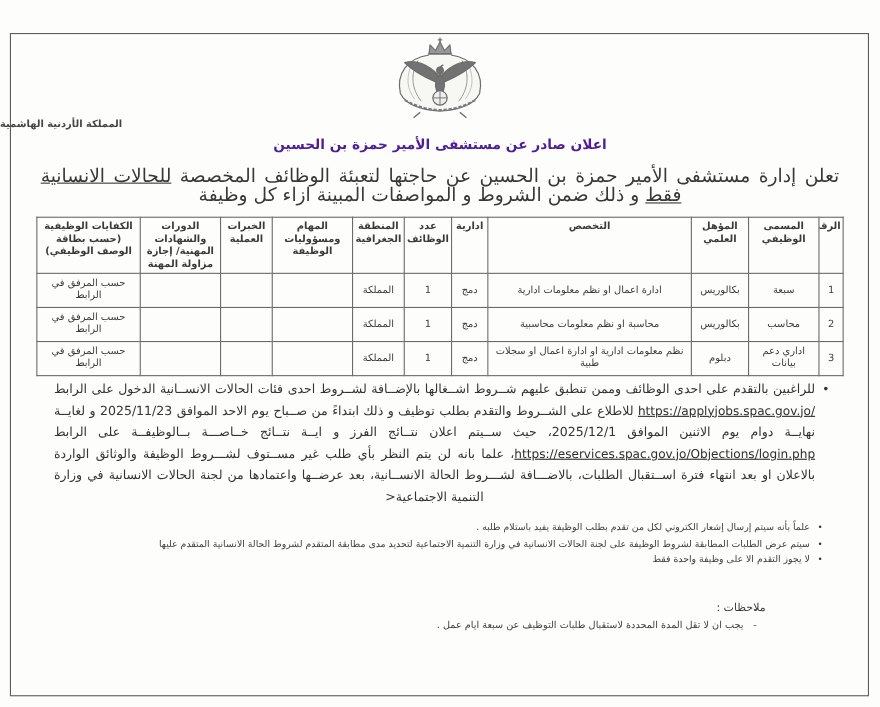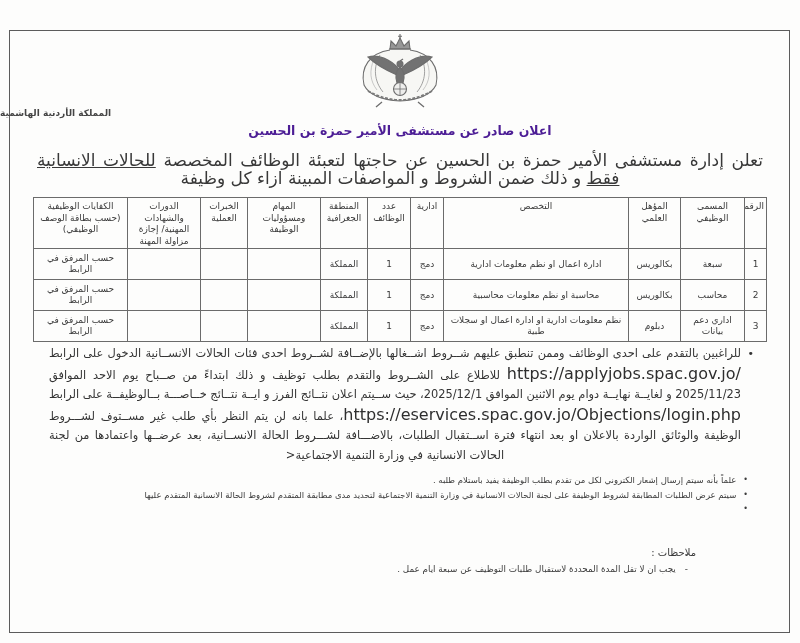--- a/index.html
+++ b/index.html
@@ -38,36 +38,36 @@
 
   table.jobs{
     position:absolute; top:197px; right:33px; width:733px;
     border-collapse:collapse; table-layout:fixed; direction:rtl;
   }
   table.jobs th, table.jobs td{
     border:1px solid #6b6b6b; text-align:center; color:#3a3a3a;
     padding:1px 2px; overflow:hidden;
   }
   table.jobs th{
-    font-size:9px; font-weight:400; line-height:11.5px;
+    font-size:9px; font-weight:700; line-height:11.5px;
     vertical-align:top; padding-top:3px; height:49px;
   }
   table.jobs td{
     font-size:9px; line-height:11px; vertical-align:middle; height:31px;
   }
 
   .main-bullet-dot{ position:absolute; top:347px; right:46px; font-size:11px; color:#333; }
   .main-para{
     position:absolute; top:344px; right:59px; width:692px;
     font-size:11.4px; line-height:19.6px; color:#343434;
     text-align:justify; text-align-last:center;
   }
   .url{
-    direction:ltr; unicode-bidi:embed; 
-    color:#2e2e2e; font-size:16px; cursor:pointer;
+    direction:ltr; unicode-bidi:embed; text-decoration:underline;
+    color:#2e2e2e; font-size:11px; cursor:pointer;
   }
 
   .sub-bullets{ position:absolute; top:473px; right:52px; width:700px; }
   .sub-item{
     display:flex; flex-direction:row; gap:7px; align-items:flex-start;
     font-size:8.5px; line-height:14.5px; color:#3c3c3c;
   }
   .sub-item .dot{ font-size:8px; line-height:14.5px; }
 
   .notes-title{ position:absolute; top:523px; right:104px; font-size:10px; color:#3a3a3a;margin-top:24px; }
@@ -190,20 +190,21 @@
   <div class="sub-item">
     <span class="dot">•</span>
     <span>علماً بأنه سيتم إرسال إشعار الكتروني لكل من تقدم بطلب الوظيفة يفيد باستلام طلبه .</span>
   </div>
   <div class="sub-item">
     <span class="dot">•</span>
     <span>سيتم عرض الطلبات المطابقة لشروط الوظيفة على لجنة الحالات الانسانية في وزارة التنمية الاجتماعية لتحديد مدى مطابقة المتقدم لشروط الحالة الانسانية  المتقدم عليها</span>
   </div>
   <div class="sub-item">
     <span class="dot">•</span>
+    <span>لا يجوز التقدم الا على وظيفة واحدة فقط</span>
   </div>
 </div>
 
 <div class="notes-title">ملاحظات :</div>
 
 <div class="notes-list">
   <div class="note-item">
     <span>-</span>
   </div>
   <div class="note-item">

